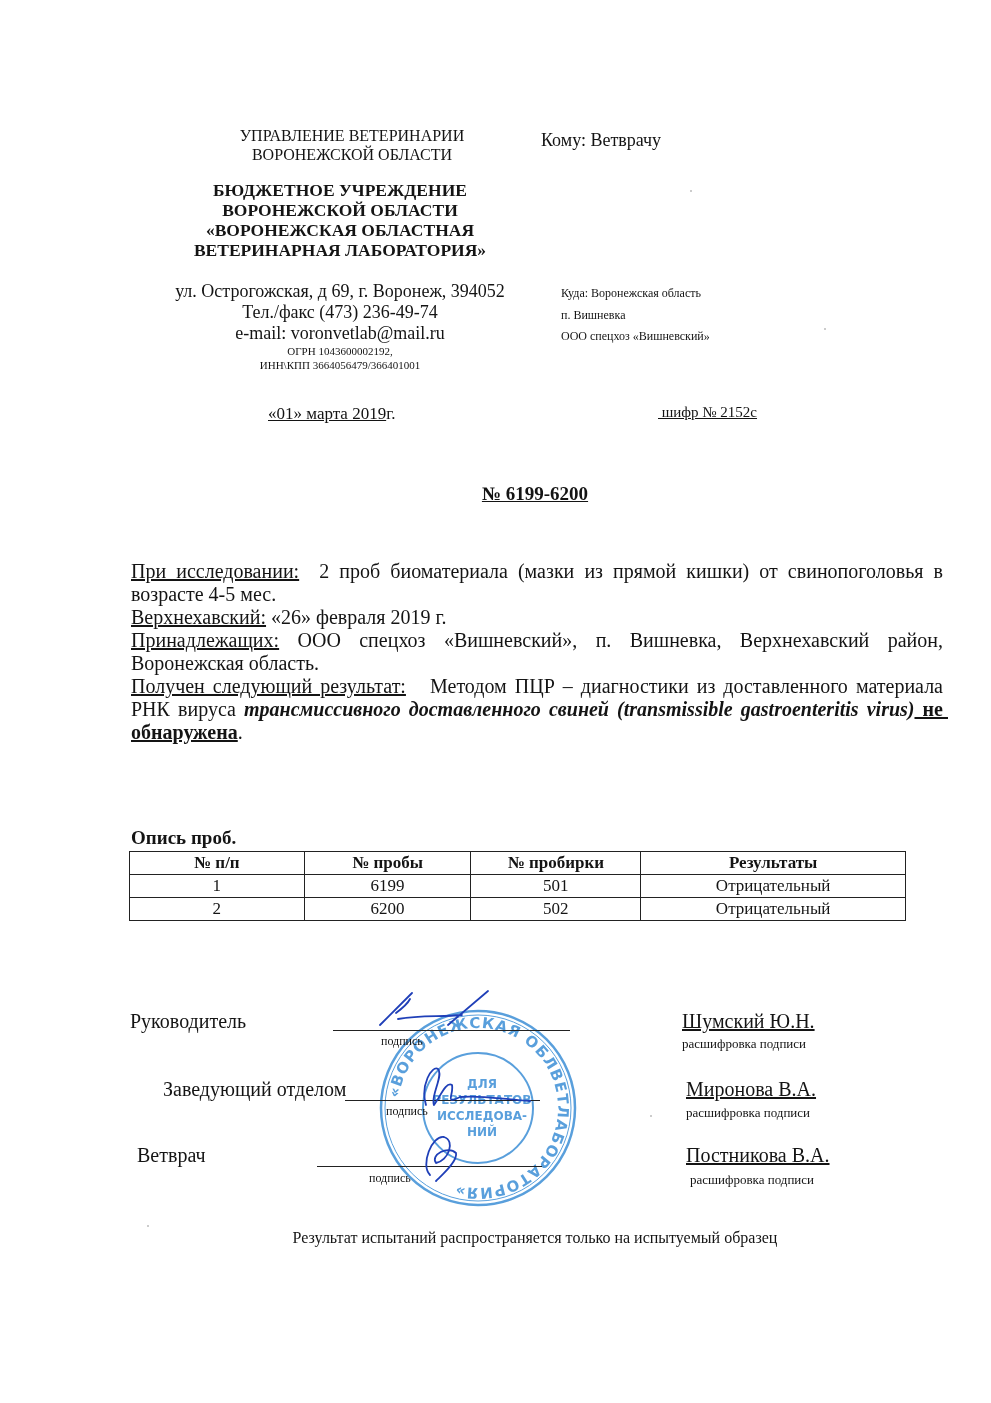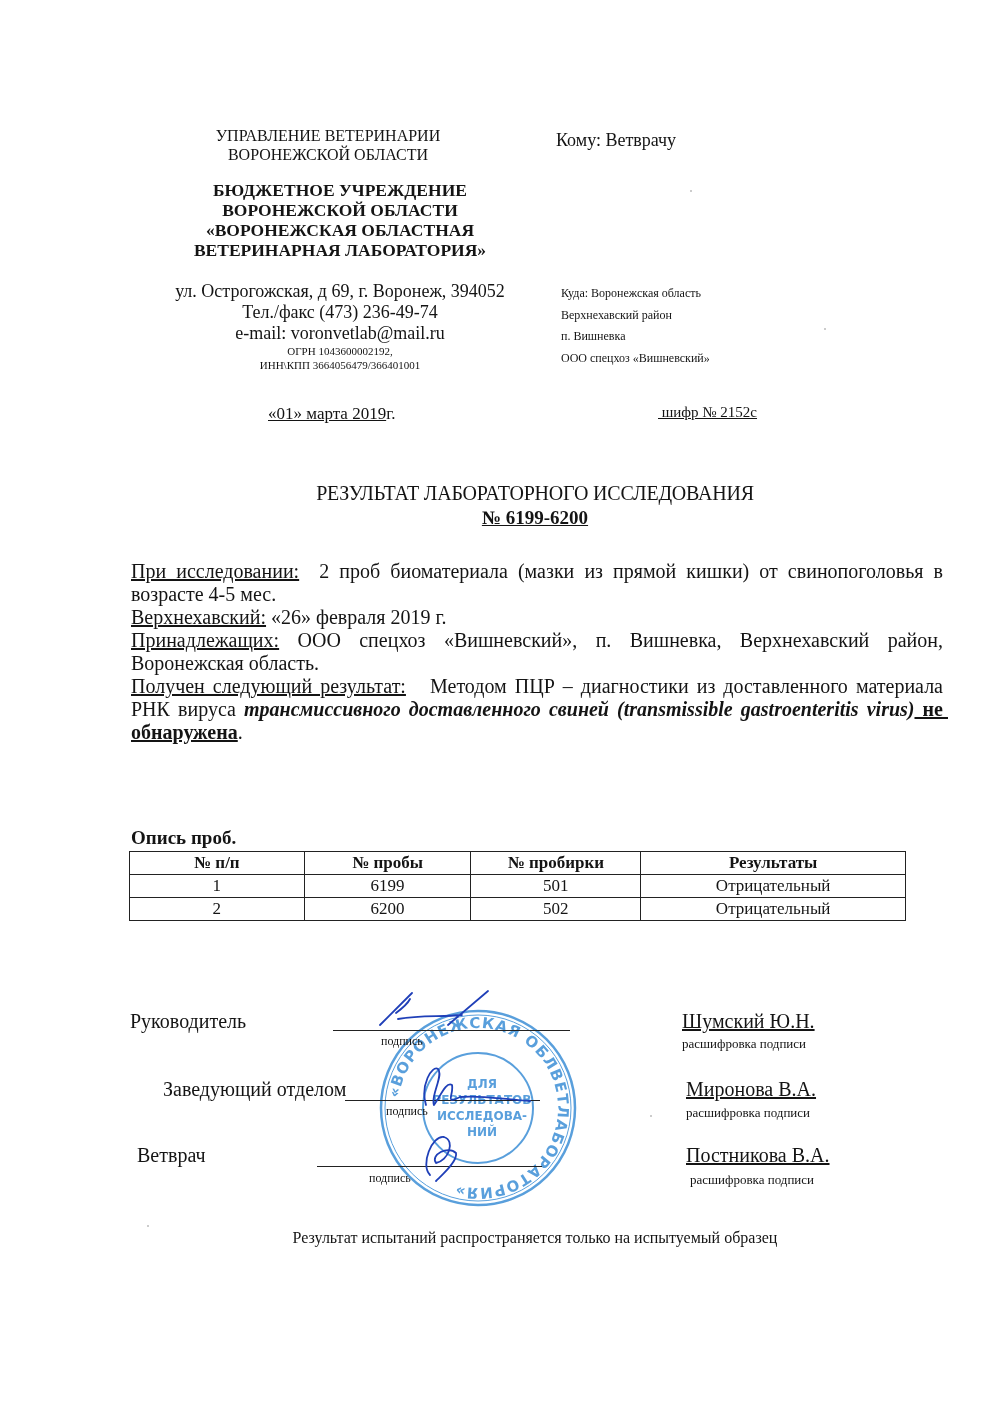--- a/index.html
+++ b/index.html
@@ -27,21 +27,21 @@
   .sig-line { border-bottom: 1.3px solid #222; height: 0; }
   .sig-cap { font-size: 12px; }
   .sig-name { font-size: 20px; text-decoration: underline; }
   .sig-sub { font-size: 13px; }
   .footer { font-size: 16px; }
   .speck { position: absolute; width: 2px; height: 2px; background: #bbb; border-radius: 1px; }
 </style>
 </head>
 <body>
 
-<div class="abs center hdr-small" style="left:128px; top:126px; width:400px;">
+<div class="abs center hdr-small" style="left:152px; top:126px; width:400px;">
   <div>УПРАВЛЕНИЕ ВЕТЕРИНАРИИ</div>
   <div>ВОРОНЕЖСКОЙ ОБЛАСТИ</div>
 </div>
 
 <div class="abs center hdr-bold" style="left:120px; top:180px; width:440px;">
   <div>БЮДЖЕТНОЕ УЧРЕЖДЕНИЕ</div>
   <div>ВОРОНЕЖСКОЙ ОБЛАСТИ</div>
   <div>«ВОРОНЕЖСКАЯ ОБЛАСТНАЯ</div>
   <div>ВЕТЕРИНАРНАЯ ЛАБОРАТОРИЯ»</div>
 </div>
@@ -51,33 +51,31 @@
   <div class="addr">Тел./факс  (473) 236-49-74</div>
   <div class="addr">e-mail: voronvetlab@mail.ru</div>
   <div class="tiny">ОГРН 1043600002192,</div>
   <div class="tiny">ИНН\КПП 3664056479/366401001</div>
 </div>
 
 <div class="abs" style="left:232px; top:404px; font-size:17px;margin-left:36px;">
   <span class="u">«01» марта 2019</span><span>г.</span>
 </div>
 
-<div class="abs" style="left:556px; top:130px; font-size:18px;">Кому: Ветврачу</div>
+<div class="abs" style="left:541px; top:130px; font-size:18px;">Кому: Ветврачу</div>
 
 <div class="abs right-block" style="left:561px; top:283px; width:300px;">
   <div>Куда: Воронежская область</div>
-  <div>Верхнехавский район</div>
   <div>п. Вишневка</div>
   <div>ООО спецхоз  «Вишневский»</div>
 </div>
 
 <div class="abs u" style="left:618px; top:404px; font-size:15px; white-space:pre;margin-left:40px;"> шифр № 2152с</div>
 
 <div class="abs center" style="left:120px; top:481px; width:830px;">
-  <div class="title">РЕЗУЛЬТАТ ЛАБОРАТОРНОГО ИССЛЕДОВАНИЯ</div>
   <div class="title-num" style="display:inline-block; margin-top:2px;">№ 6199-6200</div>
 </div>
 
 <div class="abs body-text" style="left:131px; top:560px; width:812px;">
   <p><span class="lbl">При исследовании:</span><span style="white-space:pre-wrap;">  2 проб биоматериала (мазки из прямой кишки) от свинопоголовья в возрасте 4-5 мес.</span></p>
   <p><span class="lbl">Верхнехавский:</span><span> «26» февраля 2019 г.</span></p>
   <p><span class="lbl">Принадлежащих:</span><span> ООО спецхоз «Вишневский», п. Вишневка, Верхнехавский район, Воронежская область.</span></p>
   <p><span class="lbl">Получен следующий результат:</span><span style="white-space:pre-wrap;">   Методом ПЦР – диагностики из доставленного материала РНК вируса </span><span class="bi">трансмиссивного доставленного свиней (transmissible gastroenteritis virus)</span><span class="b-u" style="white-space:pre-wrap;"> не обнаружена</span><span>.</span></p>
 </div>
 

